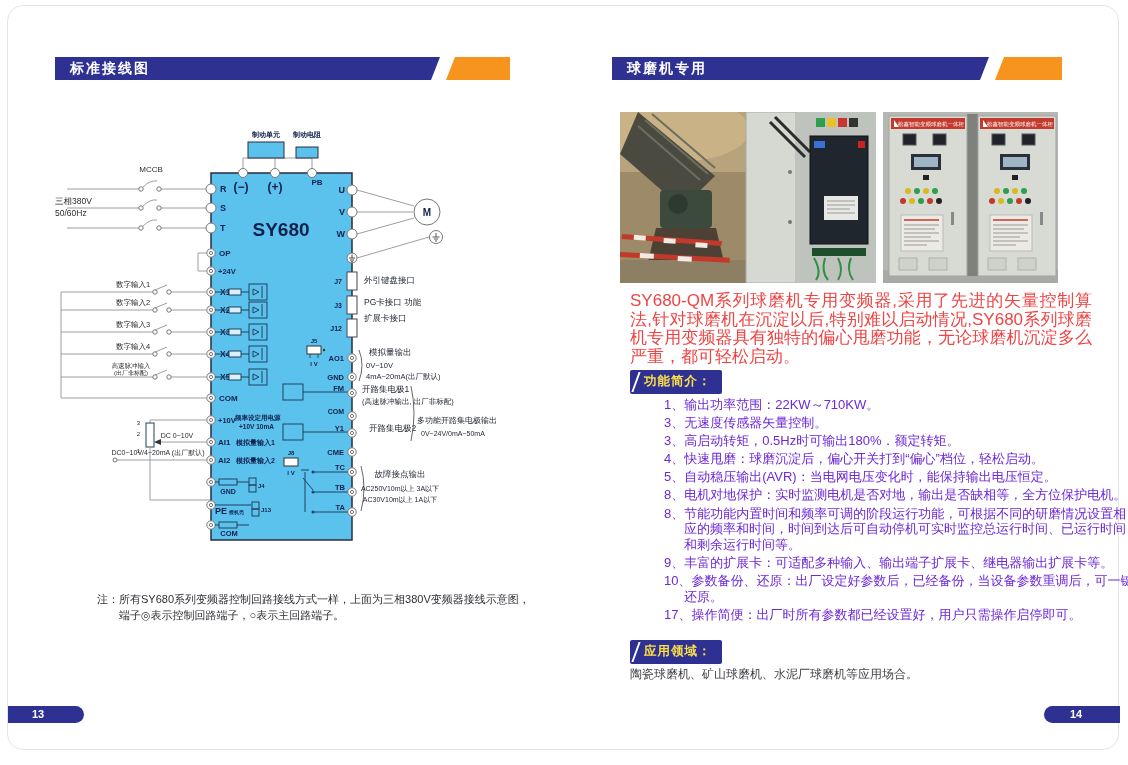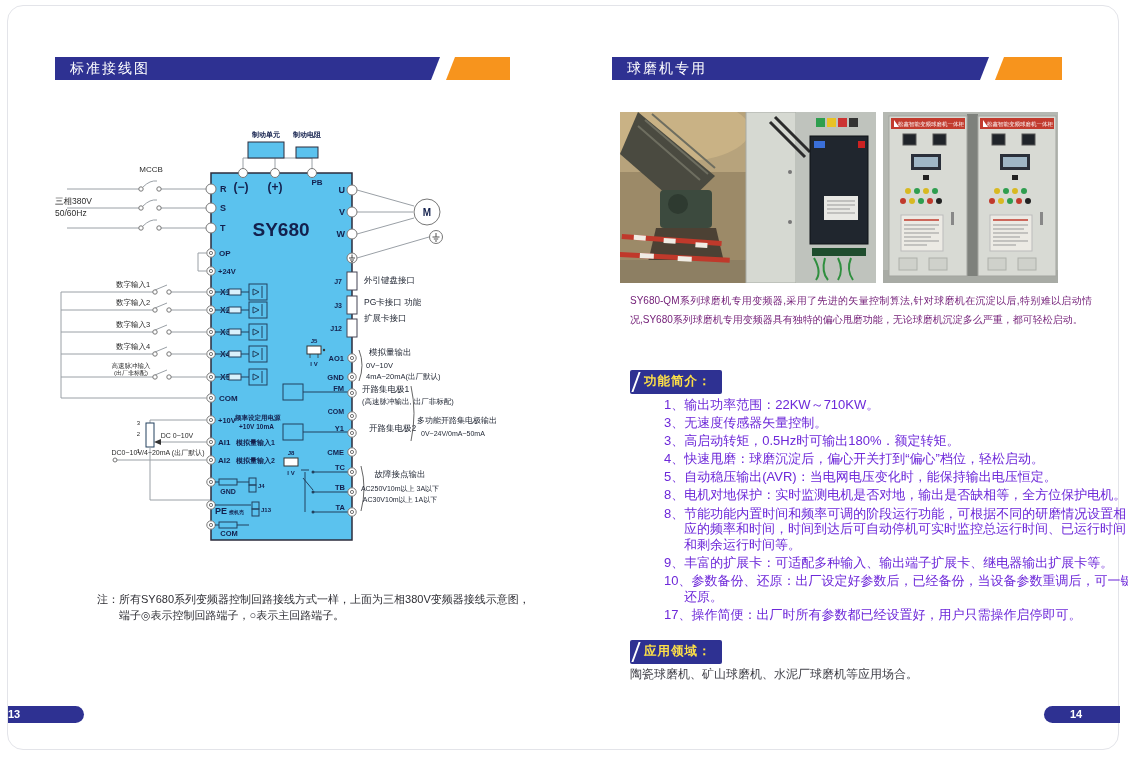--- a/index.html
+++ b/index.html
@@ -5,43 +5,43 @@
   html,body{margin:0;padding:0}
   body{
     width:1128px;height:765px;position:relative;background:#fff;
     font-family:"Liberation Sans","DejaVu Sans",sans-serif;overflow:hidden;
   }
   .card{position:absolute;left:7px;top:5px;width:1112px;height:745px;
     background:#fff;border:1px solid #e3e4e9;border-radius:16px;box-sizing:border-box}
   
   .hdr{position:absolute;top:57px;height:23px}
   .hdr-blue{position:absolute;left:0;top:0;height:100%;background:#2e3192;color:#fff;
-    font-weight:normal;font-size:14px;letter-spacing:2px;line-height:23px;padding-left:15px;
+    font-weight:bold;font-size:14px;letter-spacing:2px;line-height:23px;padding-left:15px;
     box-sizing:border-box;clip-path:polygon(0 0,100% 0,calc(100% - 9px) 100%,0 100%)}
   .hdr-orange{position:absolute;top:0;height:100%;background:#f7941d;
     clip-path:polygon(9px 0,100% 0,100% 100%,0 100%)}
   
   .badge{position:absolute;background:#2e3192;color:#fde047;font-size:12.5px;font-weight:bold;
     letter-spacing:1px;padding:3px 10px 4px 14px;border-radius:2px}
   .badge .slash{position:absolute;left:5px;top:2px;bottom:2px;width:2px;background:#fff;
     transform:skewX(-20deg)}
   
-  .intro{position:absolute;left:630px;top:292px;width:462px;font-size:10px;
-    line-height:18.6px;color:#701a75;text-align:justify}
+  .intro{position:absolute;left:630px;top:292px;width:462px;font-size:17px;
+    line-height:18.6px;color:#ef4444;text-align:justify}
   .features{position:absolute;left:664px;top:397px;width:470px;font-size:13px;
     color:#6d28d9;line-height:15.6px}
   .feature{padding-left:20px;text-indent:-20px;margin-bottom:2.5px}
   .apptext{position:absolute;left:630px;top:666px;width:470px;font-size:12px;color:#3e3e46}
   .note{position:absolute;left:97px;top:592px;width:440px;font-size:11px;
     line-height:15.5px;color:#2e2e34}
   .note .l2{padding-left:22px}
   
   .pill{position:absolute;top:706px;height:17px;background:#2e3192;color:#fff;
     font-size:11px;font-weight:bold;line-height:17px;box-sizing:border-box}
-  .pill-left{left:8px;width:76px;border-radius:0 9px 9px 0;text-align:left;padding-right:16px}
+  .pill-left{left:8px;width:76px;border-radius:0 9px 9px 0;text-align:center;padding-right:16px}
   .pill-right{left:1044px;width:76px;border-radius:9px 0 0 9px;text-align:left;padding-left:26px}
   
   .photo{position:absolute;top:112px;overflow:hidden}
   svg text{font-family:"Liberation Sans","DejaVu Sans",sans-serif}
   .tb{fill:#13204d;font-weight:bold}
   .tx{fill:#1d2330}
   .te{fill:#2b2b2b}
   .wire{stroke:#9aa0a6;stroke-width:1;fill:none}
   .cmp{stroke:#23415e;stroke-width:1;fill:none}
   .term{fill:#fff;stroke:#777;stroke-width:1}

